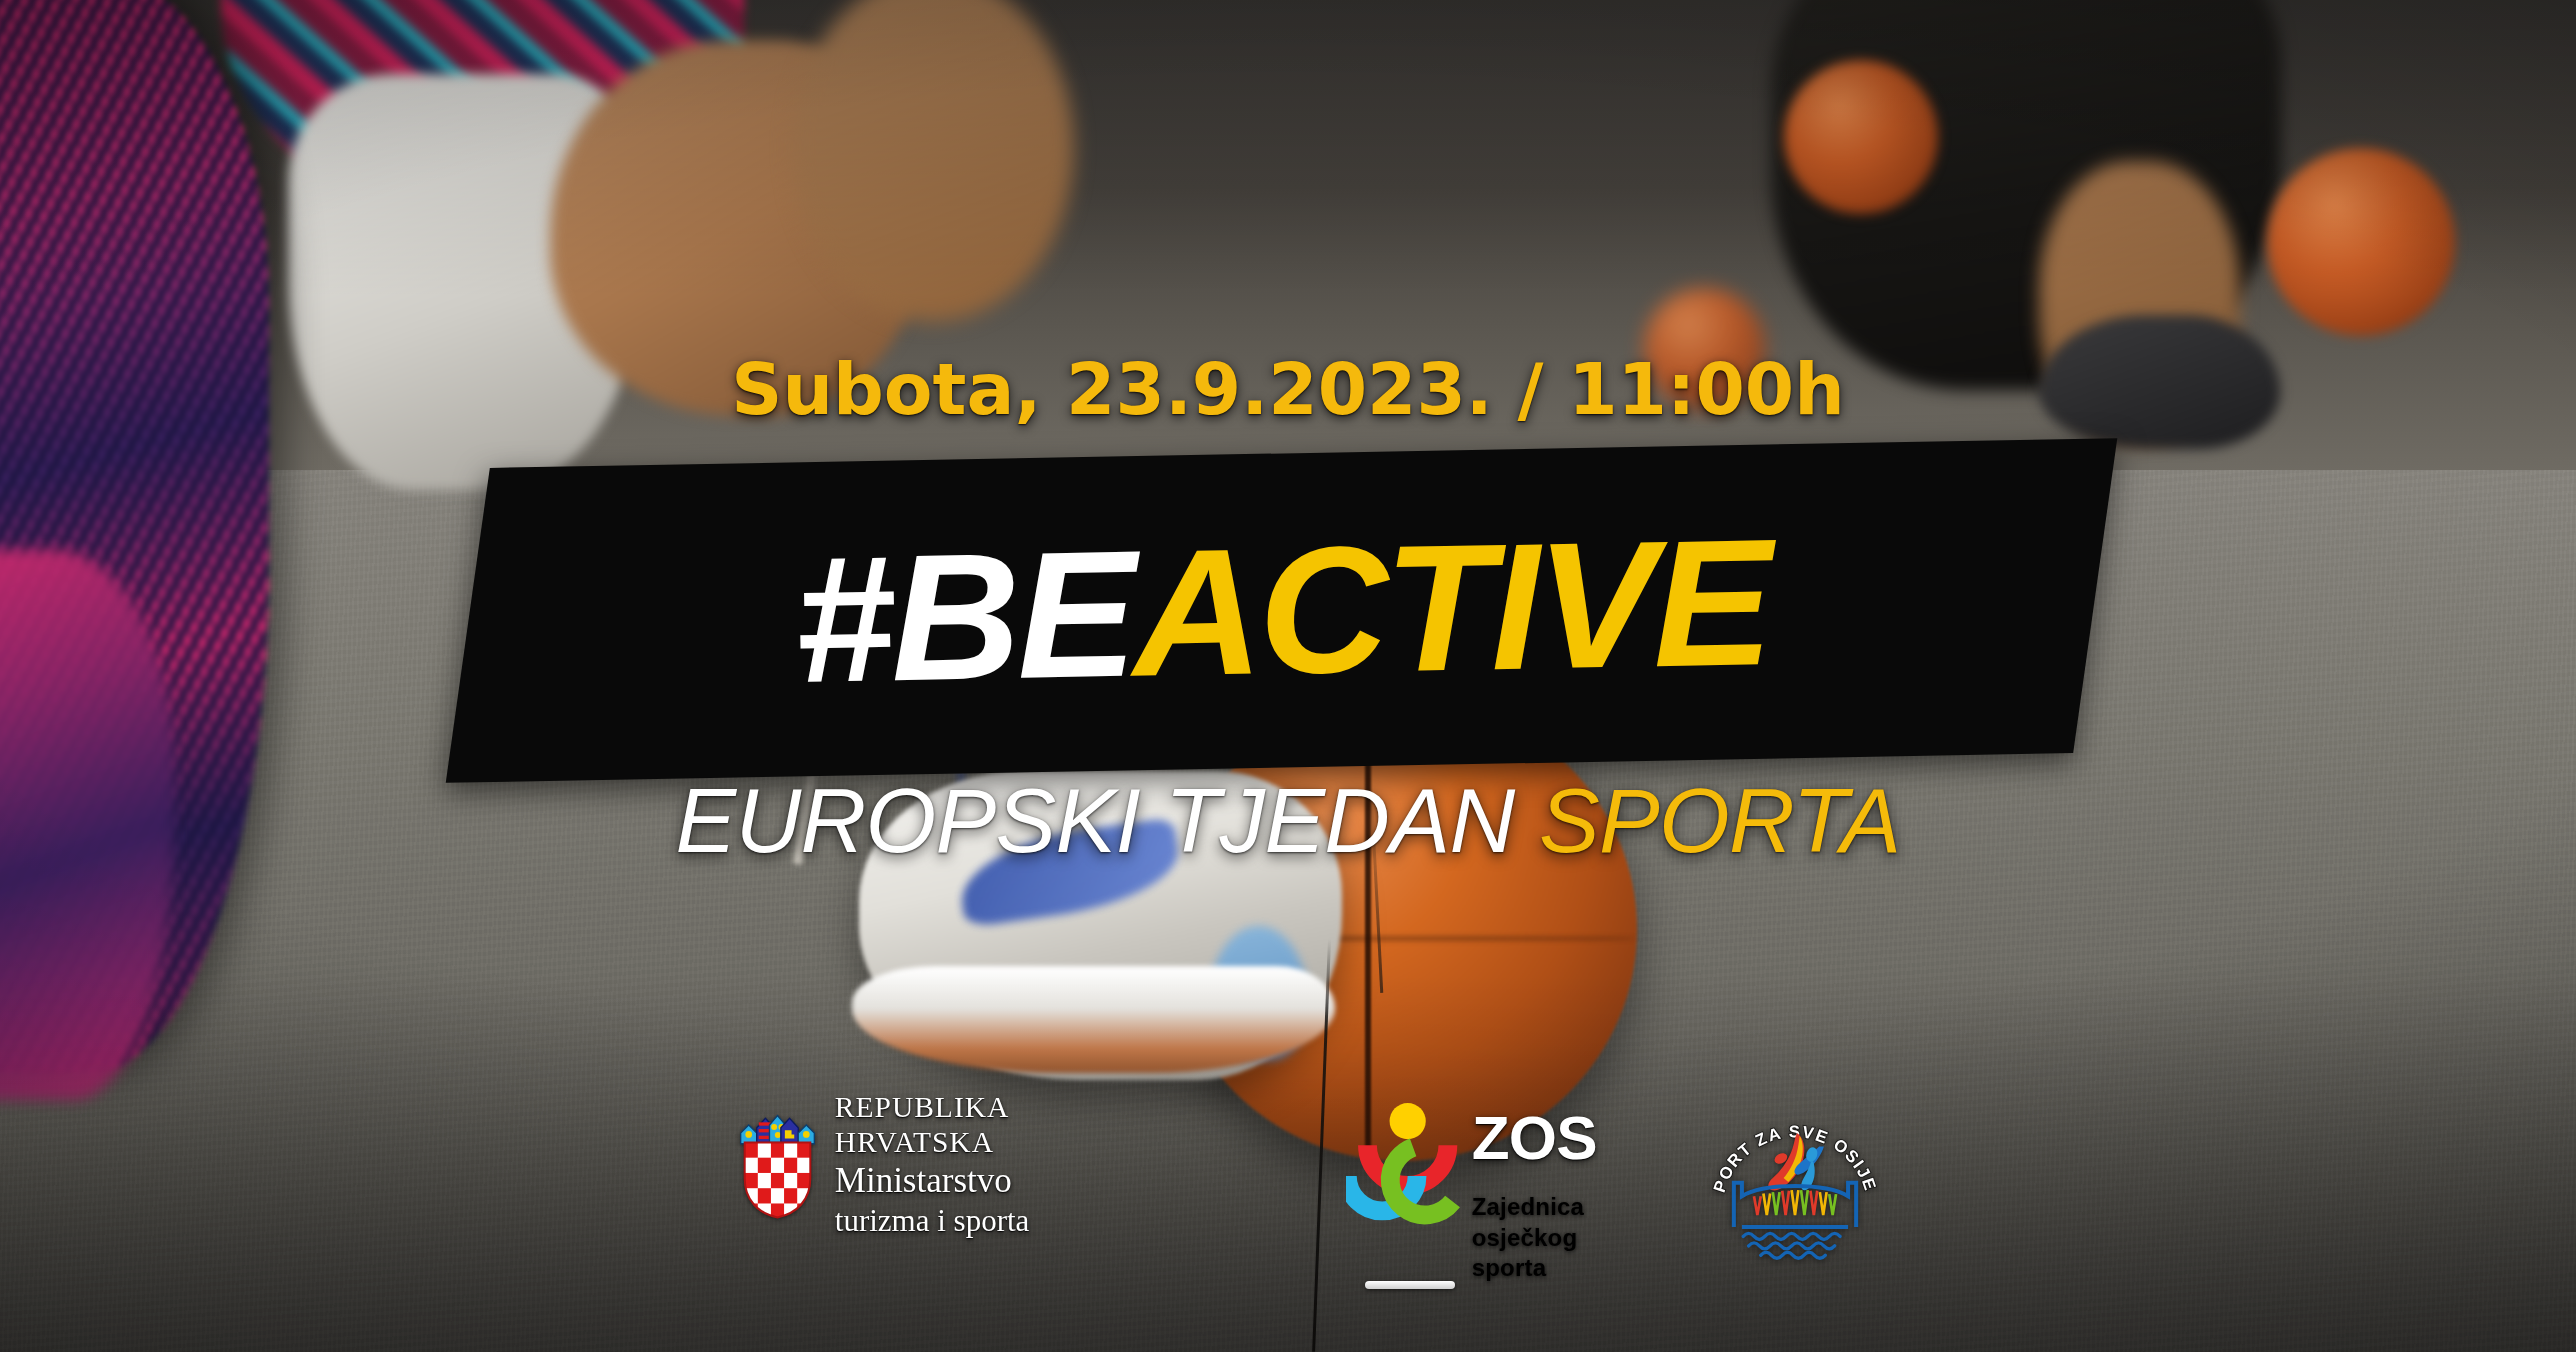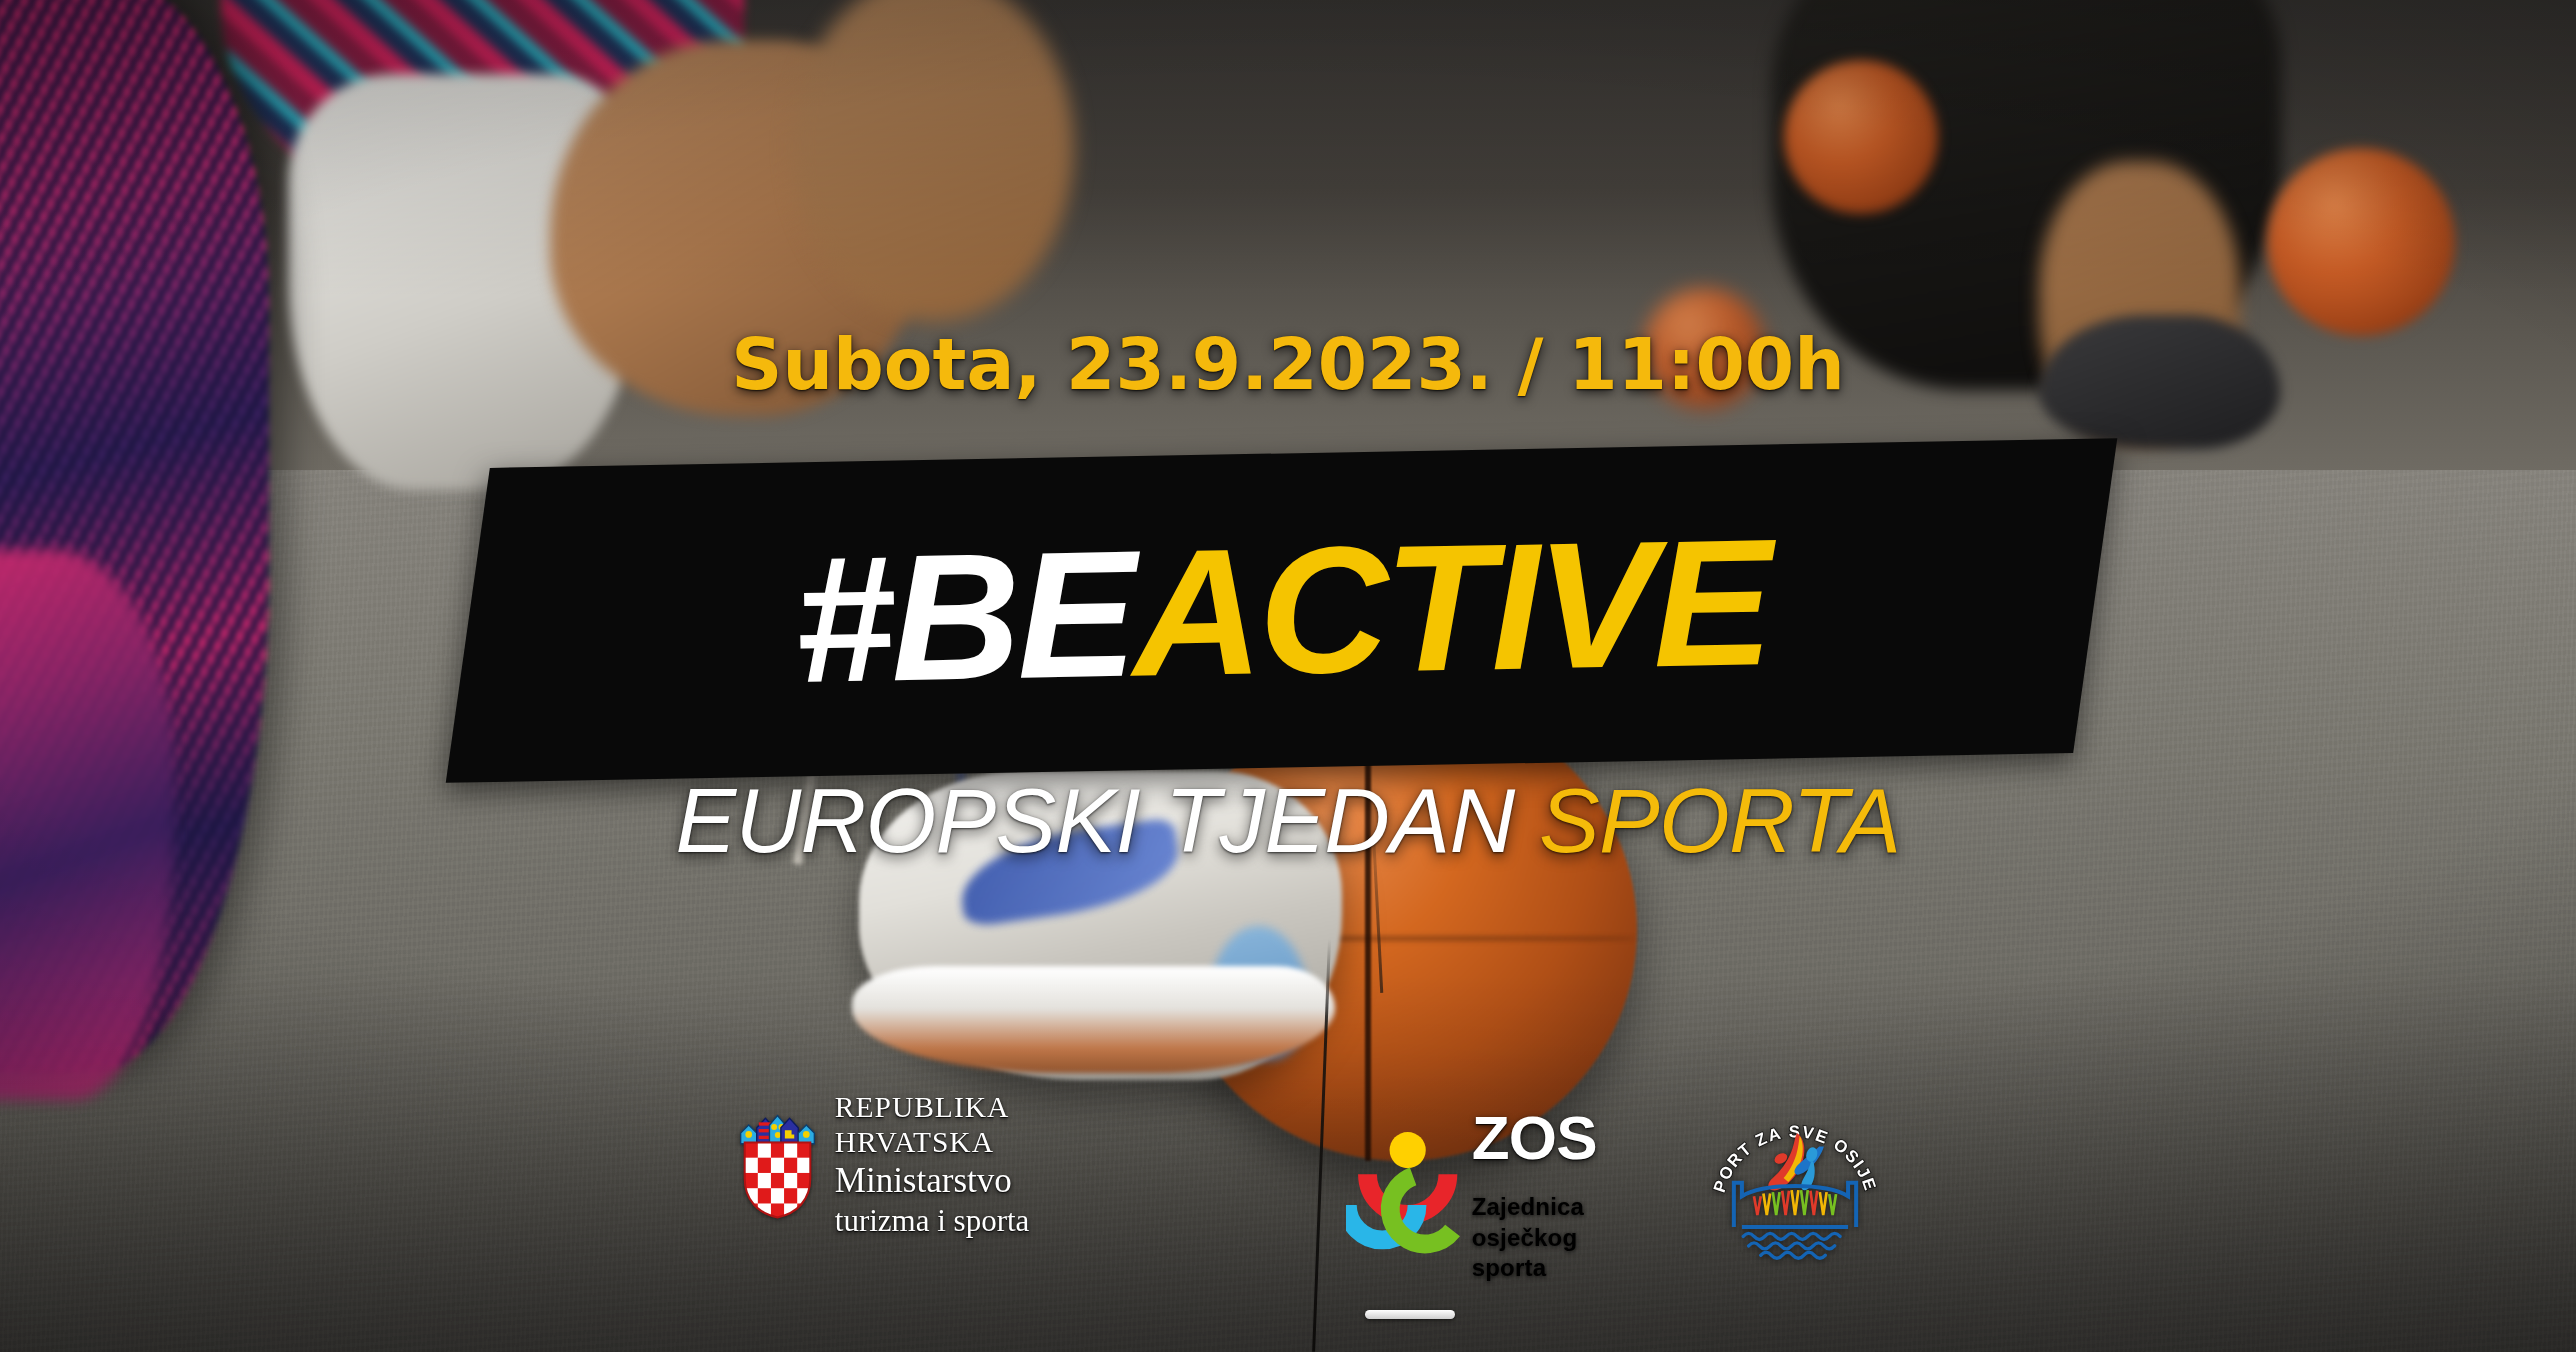--- a/index.html
+++ b/index.html
@@ -163,21 +163,21 @@
   
   .content{position:absolute;inset:0;}
   .headline{
     position:absolute;left:0;right:0;top:221px;text-align:center;
     font-size:101px;line-height:1.0;font-weight:800;letter-spacing:0.7px;
     color:#ffffff;
     font-family:"Liberation Sans",sans-serif;
     text-shadow:0 3.4px 12px rgba(0,0,0,.75),0 1.3px 2.7px rgba(0,0,0,.8);
   }
   .dateline{
-    position:absolute;left:0;right:0;top:329px;text-align:center;
+    position:absolute;left:0;right:0;top:354px;text-align:center;
     font-size:71px;line-height:1.0;font-weight:700;letter-spacing:0px;
     color:#f5b90c;
     font-family:"DejaVu Sans",sans-serif;
     text-shadow:0 3.4px 10.7px rgba(0,0,0,.7),0 1.3px 2px rgba(0,0,0,.8);
   }
   
   .banner-wrap{
     position:absolute;left:470px;top:453px;width:1623px;height:315px;
   }
   .banner-bg{
@@ -216,21 +216,21 @@
   .coa{position:relative;width:79px;height:113px;margin-top:16px;}
   .coa svg{display:block;width:79px;height:113px;filter:drop-shadow(0 1.3px 2px rgba(0,0,0,.55));}
   .ministry-text{
     font-family:"Liberation Serif",serif;color:#ffffff;
     text-shadow:0 2px 5.4px rgba(0,0,0,.75),0 0.7px 1.3px rgba(0,0,0,.9);
   }
   .m-line1{font-size:29.5px;letter-spacing:1px;line-height:1.18;}
   .m-line2{font-size:35px;line-height:1.2;}
   .m-line3{font-size:31px;line-height:1.2;}
   
-  #logo-zos{margin-left:195px;gap:8px;align-items:flex-end;position:relative;}
+  #logo-zos{margin-left:195px;gap:8px;align-items:flex-start;position:relative;}
   .zos-mark{position:relative;width:118px;height:154px;margin-top:10.7px;}
   .zos-text{margin-top:19px;}
   .zos-name{
     font-family:"Liberation Sans",sans-serif;font-weight:800;color:#fff;
     font-size:62px;line-height:.95;letter-spacing:-0.7px;
     text-shadow:0 2px 6px rgba(0,0,0,.7),0 0.7px 1.3px rgba(0,0,0,.9);
   }
   .zos-sub{
     font-family:"Liberation Sans",sans-serif;font-weight:700;color:#000000;
     font-size:24px;line-height:1.28;margin-top:24px;letter-spacing:0.2px;

